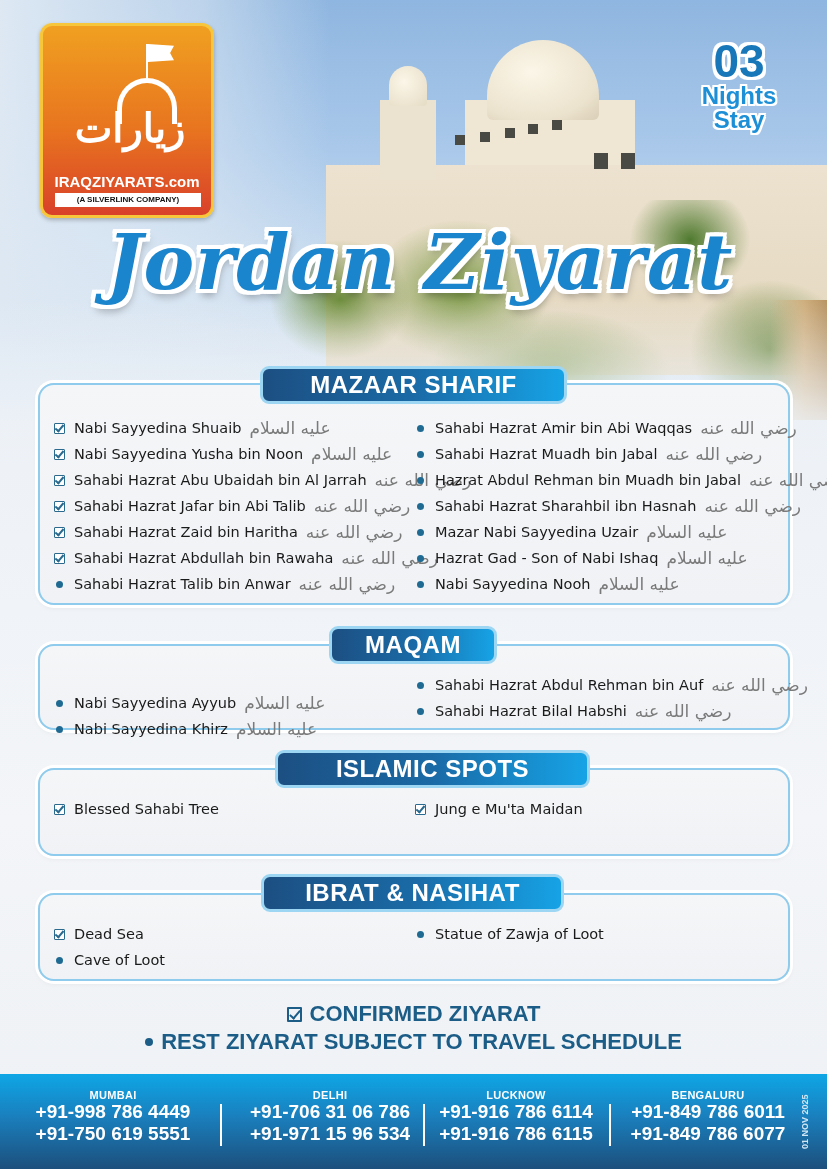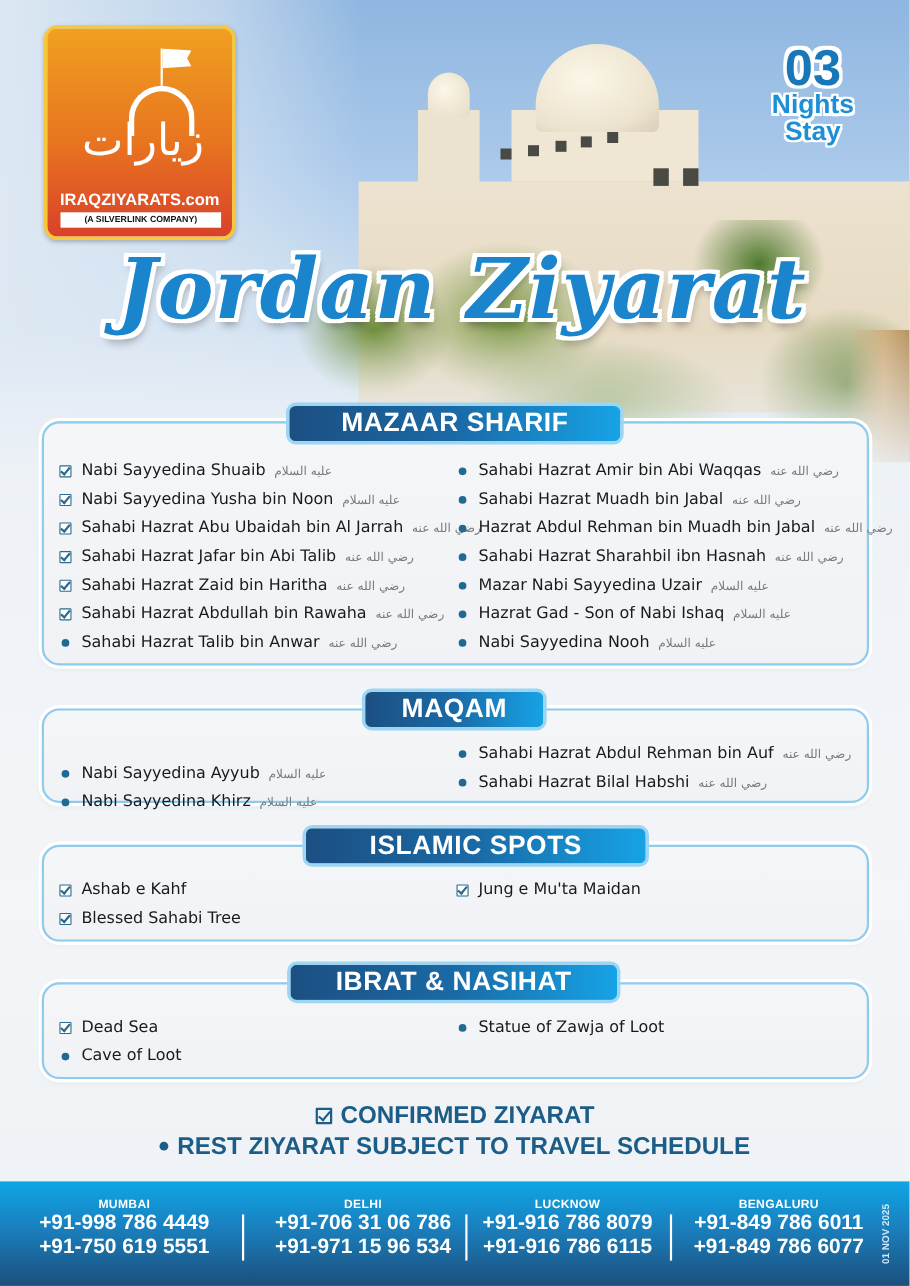--- a/index.html
+++ b/index.html
@@ -69,21 +69,21 @@
     position: absolute; left: 105px; top: 18px; width: 26px; height: 18px; background: #fff;
     clip-path: polygon(0 0, 100% 10%, 85% 50%, 100% 90%, 0 100%);
   }
   .logo .pole { position: absolute; left: 103px; top: 18px; width: 2px; height: 34px; background: #fff; }
   .logo .arch {
     position: absolute; left: 74px; top: 52px; width: 60px; height: 46px;
     border: 5px solid #fff; border-bottom: none; border-radius: 30px 30px 0 0;
   }
   .logo .calli {
     position: absolute; left: 20px; top: 82px; width: 134px; text-align: center;
-    color: #fff; font-size: 40px; font-weight: normal; font-family: "DejaVu Serif", serif; line-height: 1;
+    color: #fff; font-size: 40px; font-weight: bold; font-family: "DejaVu Serif", serif; line-height: 1;
   }
   .logo .site {
     position: absolute; left: 0; top: 147px; width: 168px; text-align: center;
     color: #fff; font-weight: bold; font-size: 15px; font-family: "Liberation Sans", sans-serif;
   }
   .logo .tag {
     position: absolute; left: 12px; top: 167px; width: 146px; height: 14px; background: #fff;
     color: #111; font-size: 8px; font-weight: bold; text-align: center; line-height: 14px;
     font-family: "Liberation Sans", sans-serif;
   }
@@ -132,21 +132,21 @@
   .item .mk { width: 20px; flex: 0 0 20px; display: flex; align-items: center; }
   .chk {
     width: 11px; height: 11px; border: 1.5px solid #2b6a8f; border-radius: 1px; position: relative; background: #fff;
   }
   .chk::after {
     content: ""; position: absolute; left: 2px; top: -1px; width: 3px; height: 7px;
     border-right: 2px solid #2b6a8f; border-bottom: 2px solid #2b6a8f; transform: rotate(40deg);
   }
   .dot { width: 7px; height: 7px; border-radius: 50%; background: #1f6a92; margin-left: 2px; }
   .hon {
-    margin-left: 8px; font-size: 11px; color: #7a7a7a; font-family: "DejaVu Sans", sans-serif;
+    margin-left: 8px; font-size: 17px; color: #7a7a7a; font-family: "DejaVu Sans", sans-serif;
   }
 
   
   .notes {
     position: absolute; left: 0; top: 1000px; width: 827px; text-align: center;
     font-family: "Liberation Sans", sans-serif; font-weight: bold; color: #1b5d87; font-size: 22px; line-height: 28px;
   }
   .notes .row { display: flex; justify-content: center; align-items: center; gap: 8px; }
   .notes .nchk {
     width: 15px; height: 15px; border: 2px solid #1b5d87; border-radius: 1px; position: relative;
@@ -354,26 +354,20 @@
     </div>
 </div>
 <div class="pill" style="left:329px;top:626px;width:168px">MAQAM</div>
 
 <div class="panel" style="top:768px;height:88px">
   <div class="col" style="left:14px;top:26px;width:360px">
       <div class="item">
         <span class="mk">
           <span class="chk"></span>
         </span>
-        <span>Ashab e Kahf</span>
-      </div>
-      <div class="item">
-        <span class="mk">
-          <span class="chk"></span>
-        </span>
         <span>Blessed Sahabi Tree</span>
       </div>
     </div>
   <div class="col" style="left:375px;top:26px;width:370px">
       <div class="item">
         <span class="mk">
           <span class="chk"></span>
         </span>
         <span>Jung e Mu'ta Maidan</span>
       </div>
@@ -426,21 +420,21 @@
   </div>
   <div class="sep" style="left:220px"></div>
   <div class="city" style="left:244px;width:172px">
     <div class="name">DELHI</div>
     <div class="ph">+91-706 31 06 786</div>
     <div class="ph">+91-971 15 96 534</div>
   </div>
   <div class="sep" style="left:423px"></div>
   <div class="city" style="left:436px;width:160px">
     <div class="name">LUCKNOW</div>
-    <div class="ph">+91-916 786 8079</div>
+    <div class="ph">+91-916 786 6114</div>
     <div class="ph">+91-916 786 6115</div>
   </div>
   <div class="sep" style="left:609px"></div>
   <div class="city" style="left:622px;width:172px">
     <div class="name">BENGALURU</div>
     <div class="ph">+91-849  786  6011</div>
     <div class="ph">+91-849 786 6077</div>
   </div>
 </div>
 <div class="date">01 NOV 2025</div>

